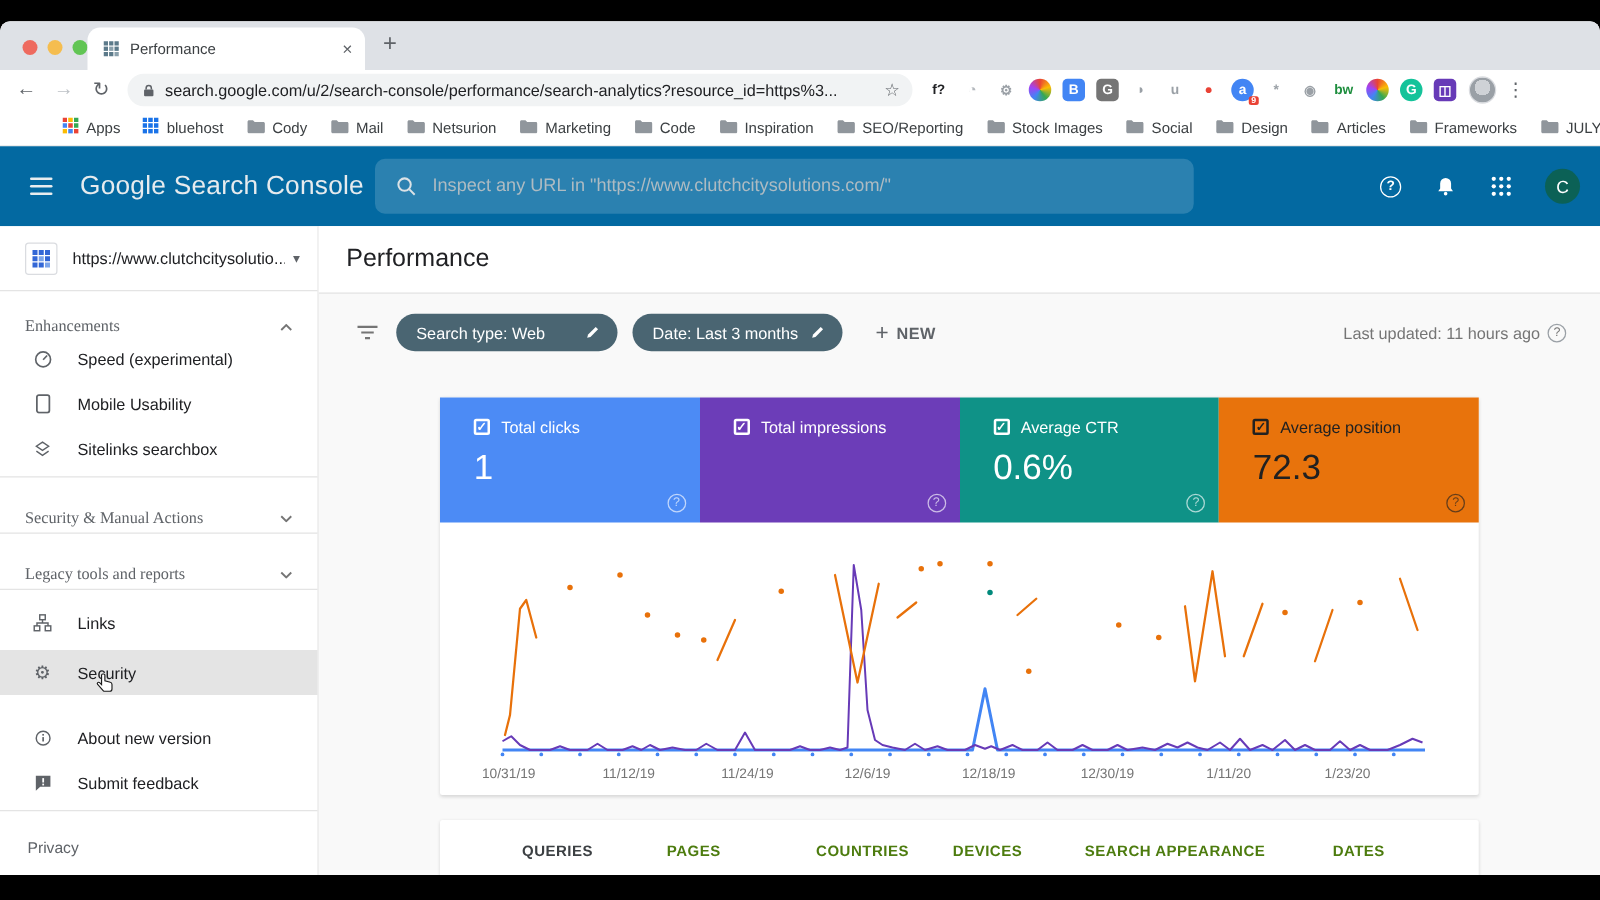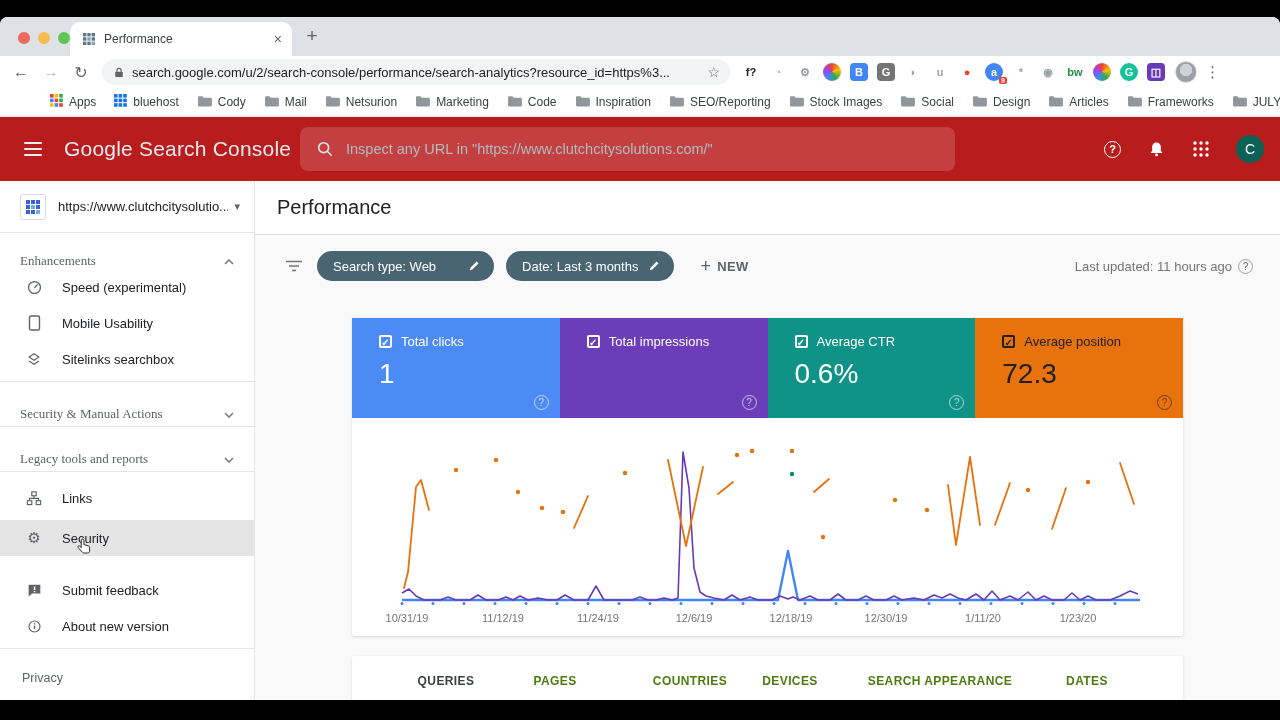--- a/index.html
+++ b/index.html
@@ -36,21 +36,21 @@
                 font-size:7px; padding:0 2px; border-radius:2px; font-weight:bold; }
   .chrome-avatar { width:22px; height:22px; border-radius:50%; background:radial-gradient(circle at 50% 40%, #cfd2d6 0 40%, #9aa0a6 41% 100%); margin-left:10px; border:1px solid #dadce0;}
   .kebab { font-size:15px; color:#5f6368; margin-left:8px; margin-right:8px; }
 
   .bookmarks { position:absolute; top:71px; left:0; right:0; height:29px; background:#fff;
                display:flex; align-items:center; padding-left:10px; border-bottom:1px solid #ececec; }
   .bm { display:flex; align-items:center; gap:6px; margin-right:18px; font-size:12px; color:#3c4043; white-space:nowrap;}
   .bm-overflow { margin-left:auto; margin-right:12px; color:#5f6368; font-size:13px; }
 
   
-  .gsc { position:absolute; top:100px; left:0; right:0; height:64px; background:#b91c1c;
+  .gsc { position:absolute; top:100px; left:0; right:0; height:64px; background:#0369a1;
          display:flex; align-items:center; }
   .burger { width:18px; margin:0 22px 0 24px; display:flex; flex-direction:column; gap:4px; }
   .burger span { height:2px; background:#e8edef; border-radius:1px; }
   .gsc-logo { font-size:21px; color:#e6ebee; letter-spacing:.2px; white-space:nowrap; }
   .gsc-search { position:absolute; left:300px; top:10px; width:655px; height:44px;
                 background:rgba(255,255,255,.16); border-radius:8px; display:flex; align-items:center; padding:0 16px; }
   .gsc-search input { flex:1; margin-left:12px; background:transparent; border:none; outline:none;
                       font-size:14.5px; color:#e6ebee; font-family:"Liberation Sans",sans-serif; }
   .gsc-search input::placeholder { color:#aebbc2; }
   .gsc-right { position:absolute; right:16px; top:0; height:64px; display:flex; align-items:center; gap:26px;}
@@ -410,36 +410,36 @@
             </span>
             <span>Security</span>
             <span class="cursor-hand"><svg width="15" height="17" viewBox="0 0 18 20">
                 <path d="M7.5 1.2c-.7 0-1.2.5-1.2 1.2v9l-1.9-1.9c-.5-.5-1.3-.5-1.8 0s-.5 1.3 0 1.8l5.2 5.8c.4.5 1 .7 1.6.7h4.7c1.2 0 2.2-1 2.2-2.2v-4.4c0-1-.7-1.8-1.6-2l-5.2-1.5v-5.3c0-.7-.5-1.2-1.2-1.2z" fill="#fff" stroke="#1b1b1b" stroke-width="1.1"></path>
               </svg></span>
           </div>
           <div class="s-gap"></div>
           <div class="s-item">
             <span class="ico">
               <svg width="15" height="15" viewBox="0 0 18 18">
+                <circle cx="9" cy="9" r="6.6" fill="none" stroke="#5f6368" stroke-width="1.4"></circle>
+                <rect x="8.2" y="8" width="1.6" height="4.2" fill="#5f6368"></rect>
+                <rect x="8.2" y="5" width="1.6" height="1.6" fill="#5f6368"></rect>
+              </svg>
+            </span>
+            <span>About new version</span>
+          </div>
+          <div class="s-item">
+            <span class="ico">
+              <svg width="15" height="15" viewBox="0 0 18 18">
                 <path d="M2 2h14v10.5H6.2L2 16.2z" fill="#5f6368"></path>
                 <rect x="8.2" y="4.2" width="1.7" height="4.2" fill="#fff"></rect>
                 <rect x="8.2" y="9.5" width="1.7" height="1.7" fill="#fff"></rect>
               </svg>
             </span>
             <span>Submit feedback</span>
-          </div>
-          <div class="s-item">
-            <span class="ico">
-              <svg width="15" height="15" viewBox="0 0 18 18">
-                <circle cx="9" cy="9" r="6.6" fill="none" stroke="#5f6368" stroke-width="1.4"></circle>
-                <rect x="8.2" y="8" width="1.6" height="4.2" fill="#5f6368"></rect>
-                <rect x="8.2" y="5" width="1.6" height="1.6" fill="#5f6368"></rect>
-              </svg>
-            </span>
-            <span>About new version</span>
           </div>
           <div class="s-div"></div>
         </div>
       <div class="side-footer">
         <span>Privacy</span>
         <span>Terms</span>
       </div>
     </aside>
 
     <main class="main">

